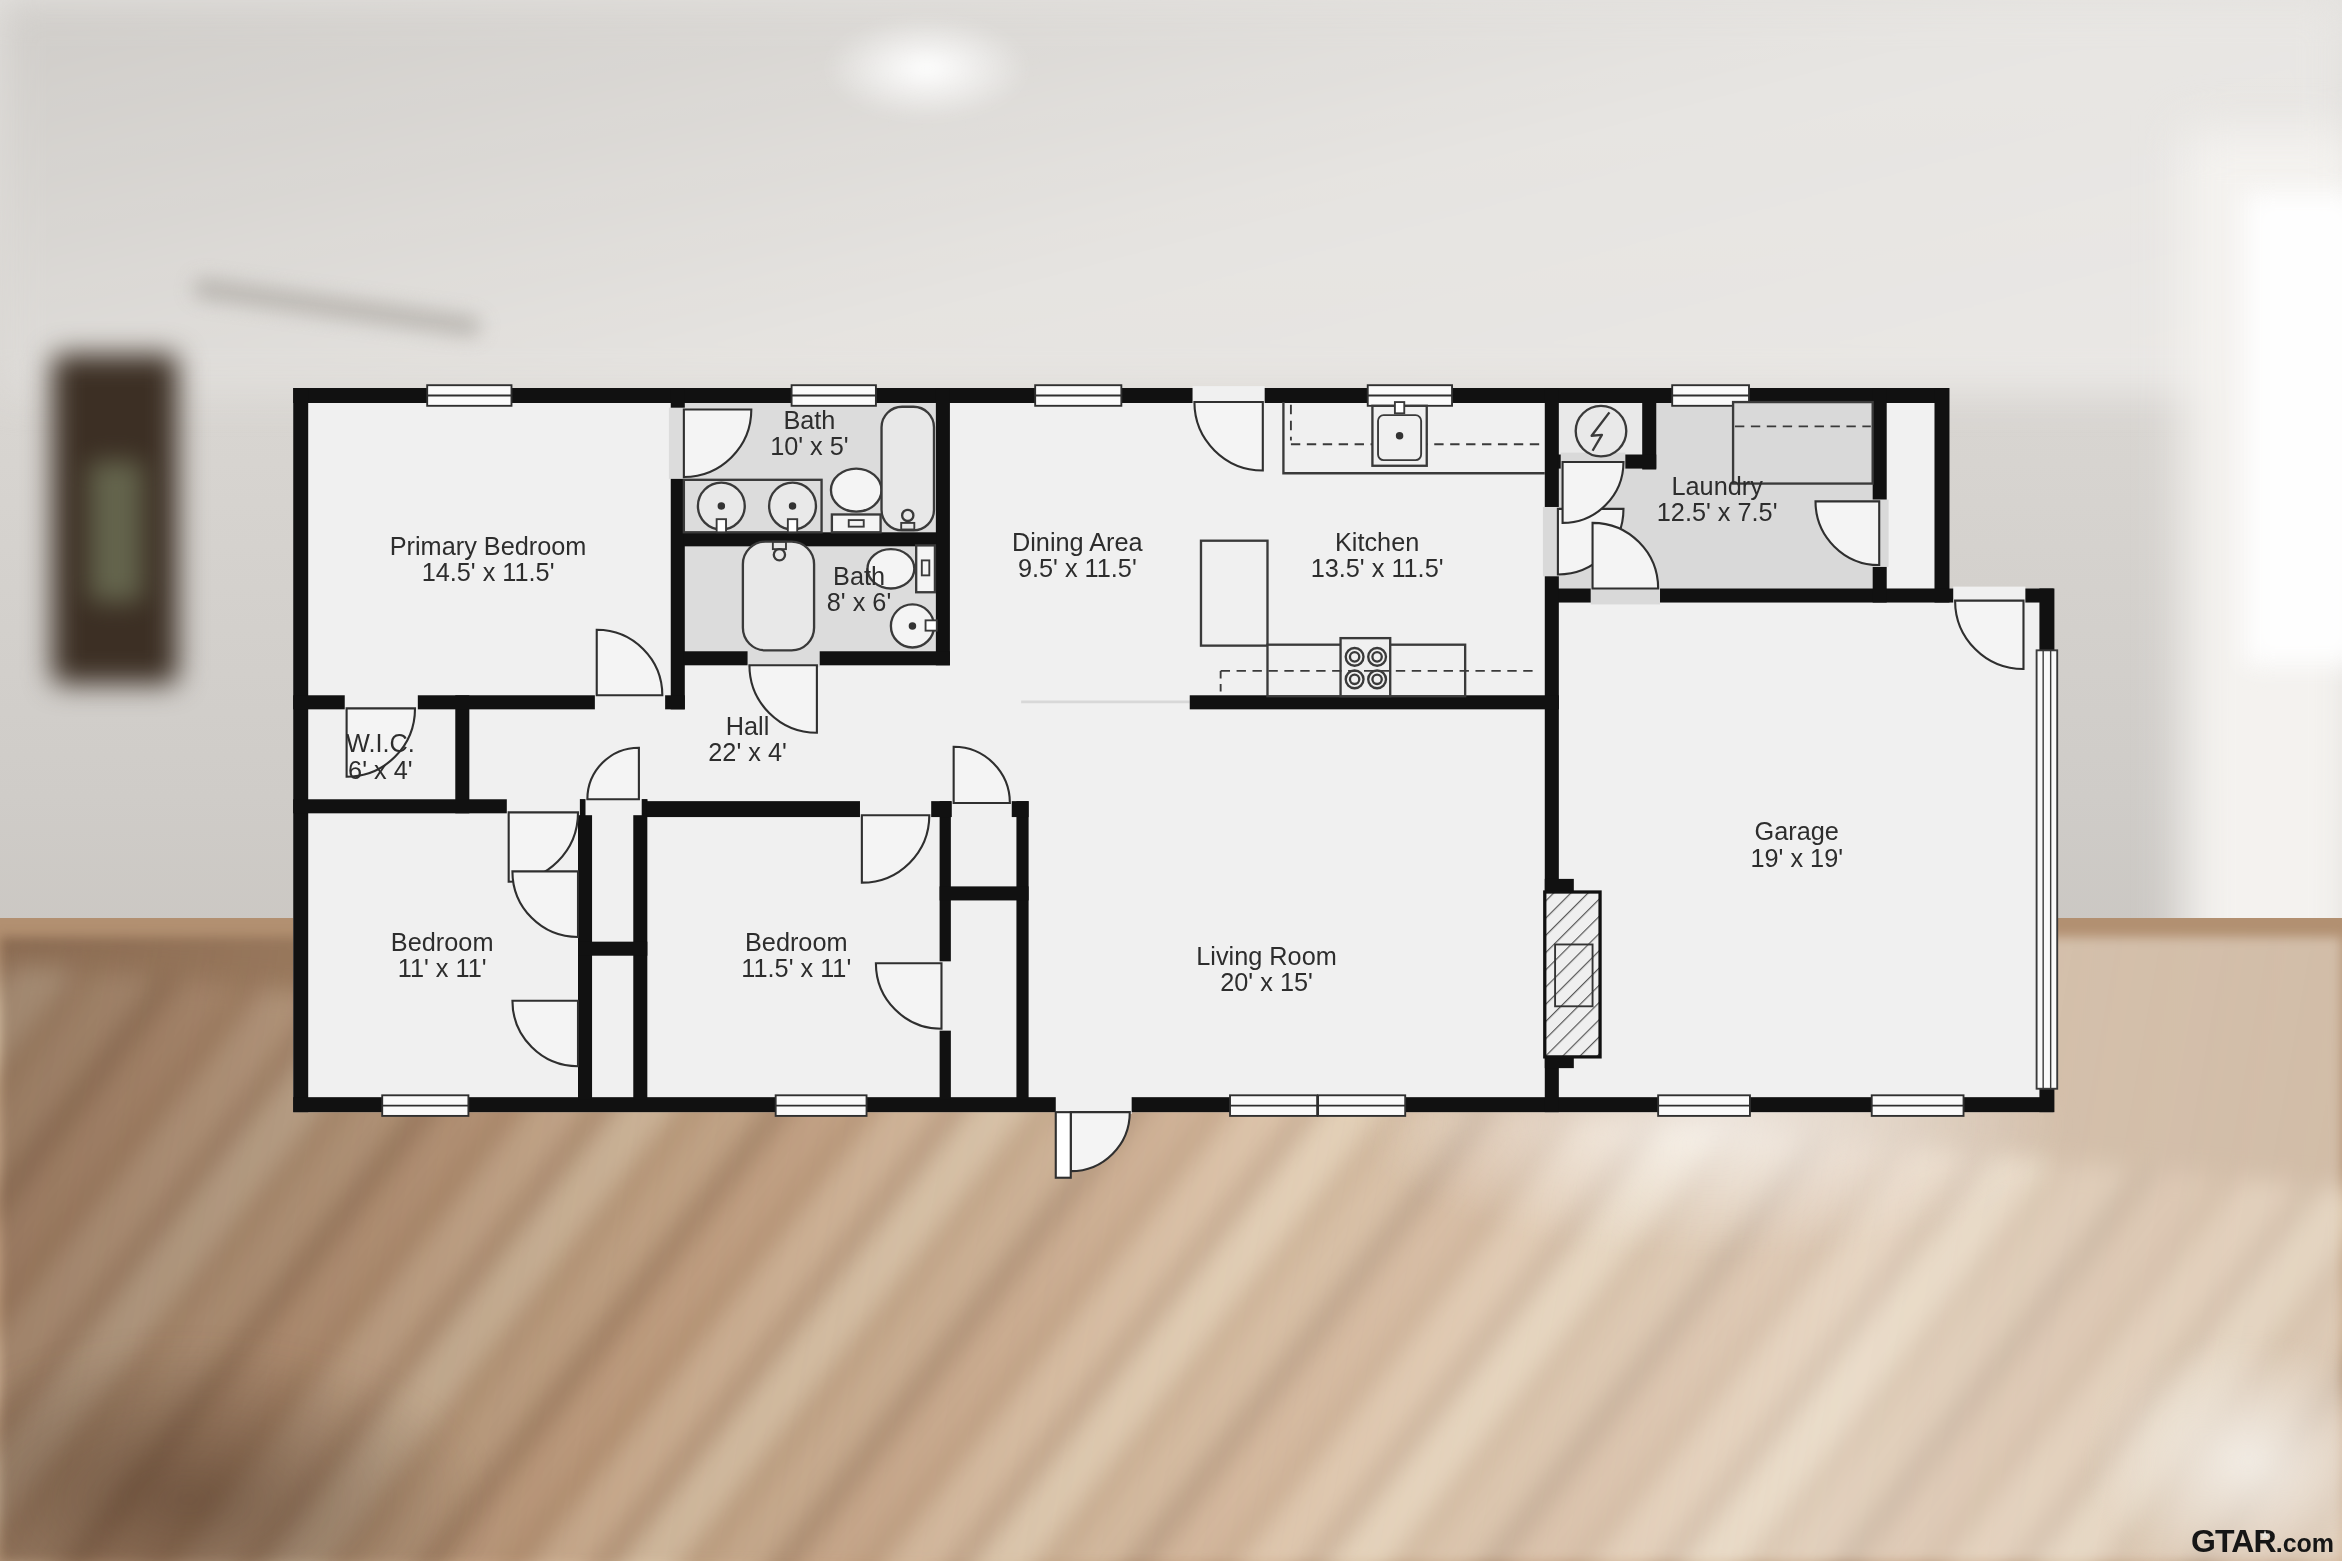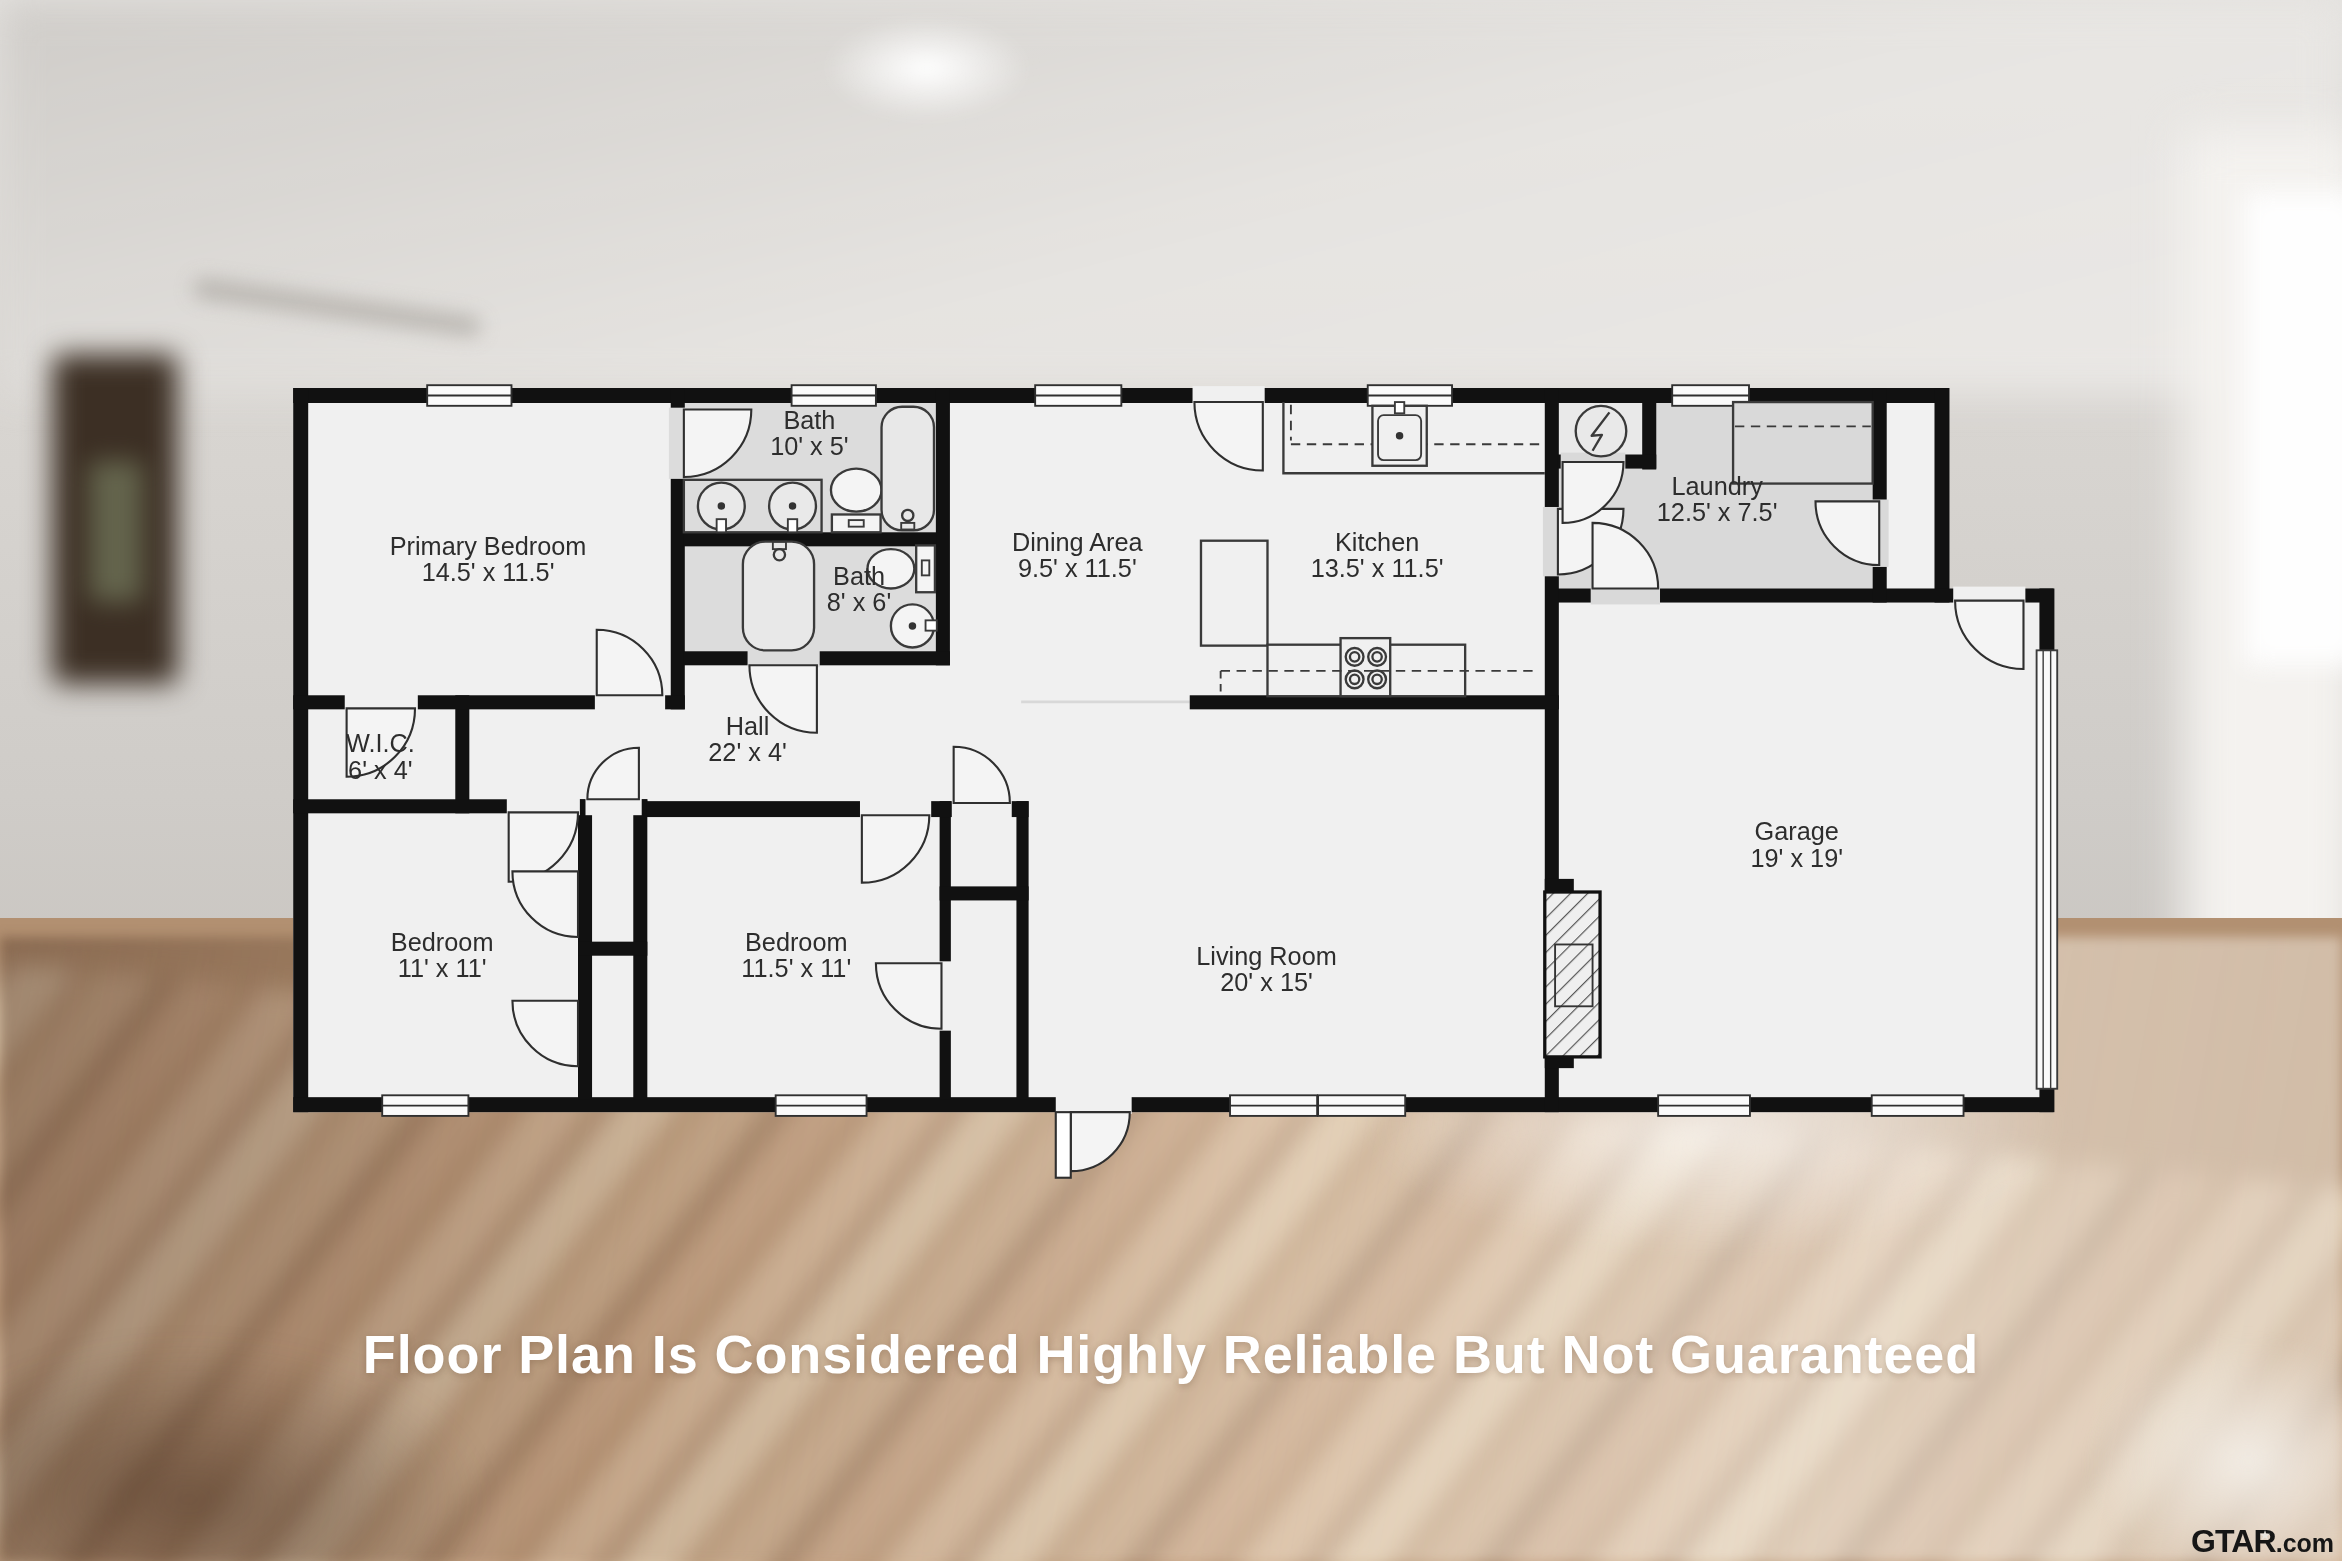--- a/index.html
+++ b/index.html
@@ -333,20 +333,19 @@
         <text class="rn" x="1352" y="1030">Living Room</text>
         <text class="rd" x="1352" y="1058">20' x 15'</text>
       </g>
       <g>
         <text class="rn" x="1918" y="897">Garage</text>
         <text class="rd" x="1918" y="925">19' x 19'</text>
       </g>
     </g>
   </svg>
 
-  <div class="disclaimer">Floor Plan Is Considered Highly Reliable But Not Guaranteed</div>
 
   <div class="watermark">
     <span>GTAR</span><span class="star">★</span><span class="tld">.com</span>
   </div>
 
 </div>
 
 
 </body></html>

